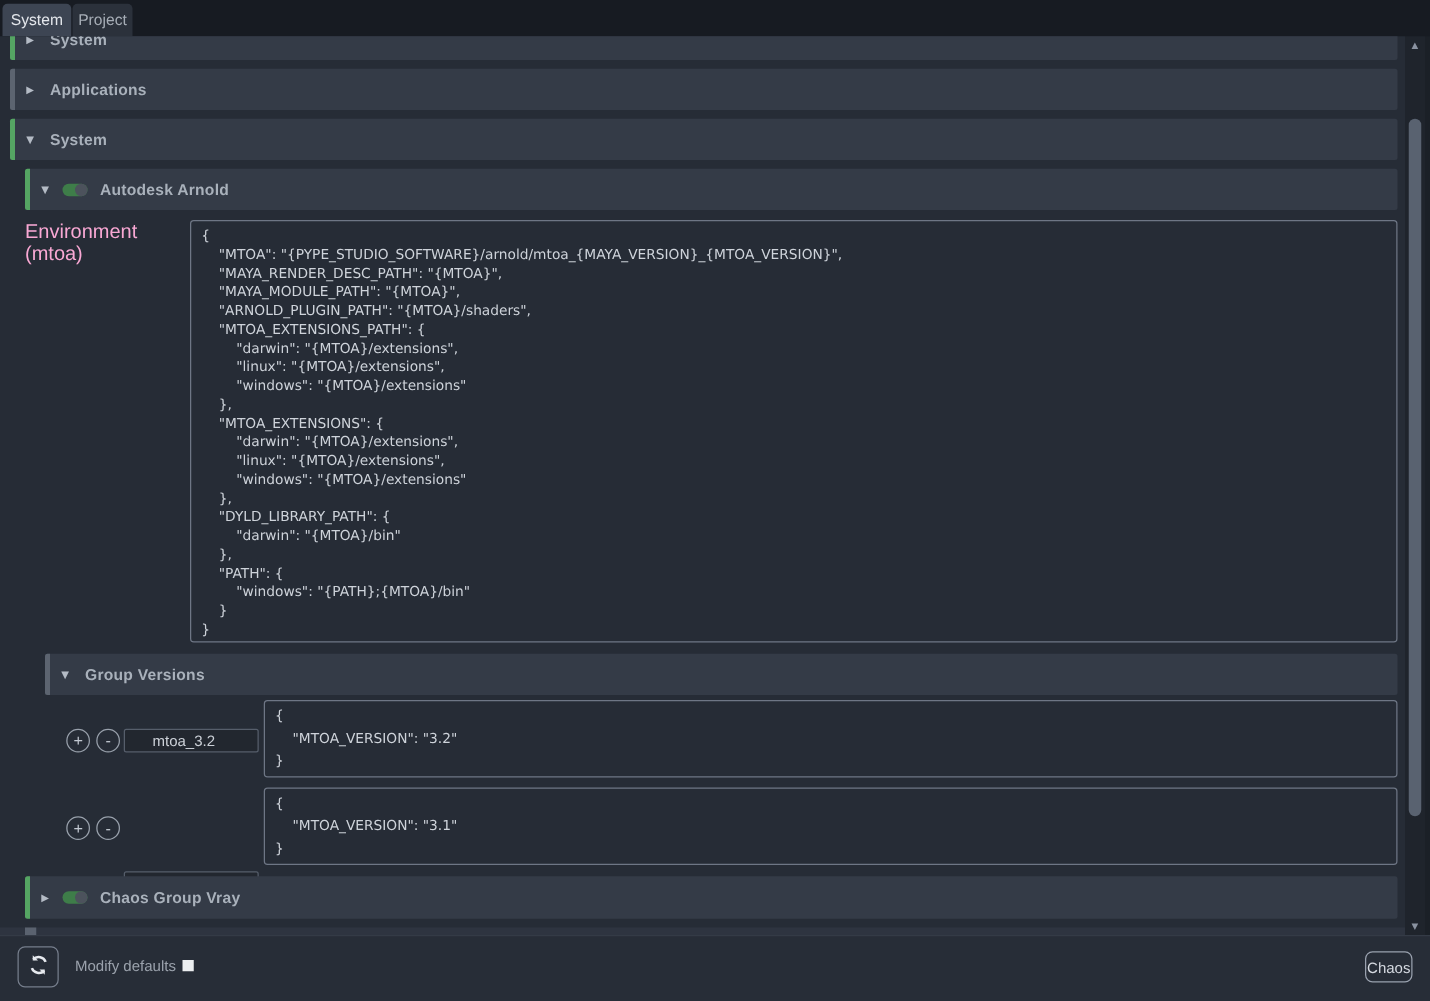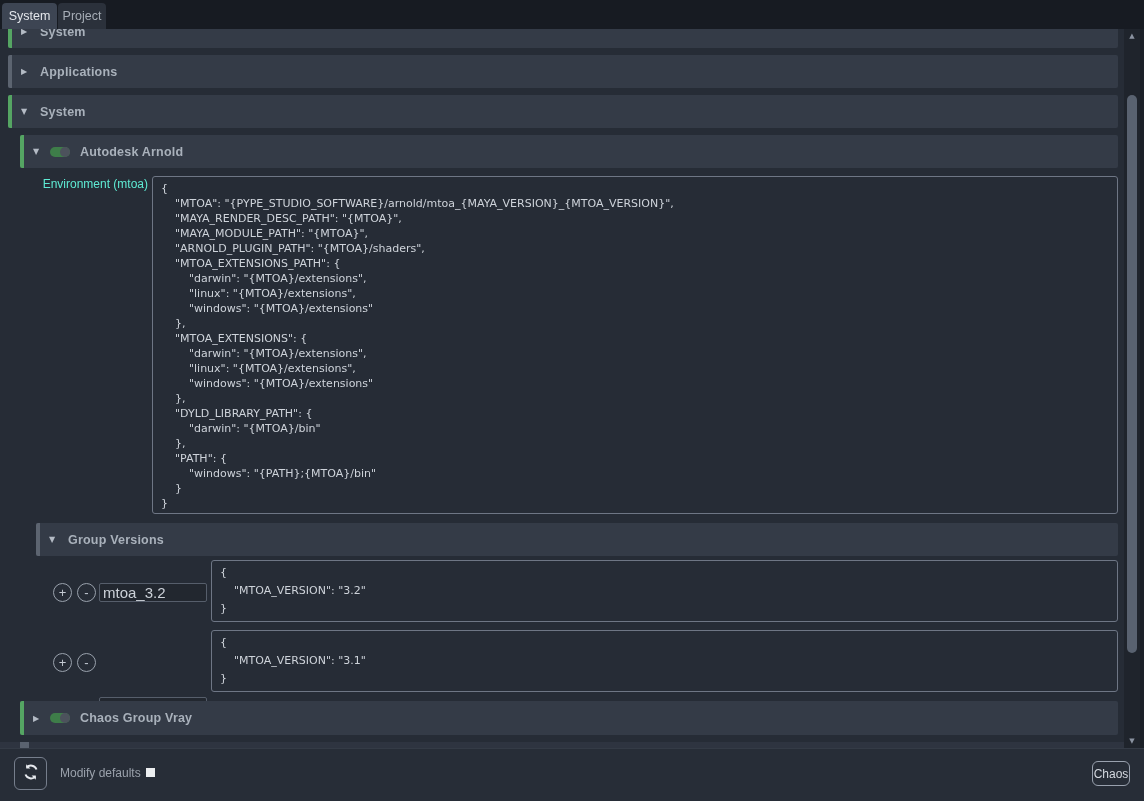--- a/index.html
+++ b/index.html
@@ -28,24 +28,24 @@
   
   .toggle { position:relative; width:20px; height:10px; border-radius:5px; background:#3e7d49; margin-left:8px; flex:0 0 auto; }
   .toggle .knob { position:absolute; right:0; top:0; width:10px; height:10px; border-radius:50%; background:#4c525c; }
 
   
   .code { position:absolute; background:#262c36; border:1px solid #6e7685; border-radius:3px;
           color:#ced3da; font-family:"DejaVu Sans",sans-serif; white-space:pre; overflow:hidden; }
   .code-lg { font-size:11px; line-height:15px; padding:4px 8px; }
   .code-sm { font-size:11px; line-height:18px; padding:3px 8px; }
 
-  .field-label { position:absolute; font-size:12px; color:#5eead4; text-align:right; }
+  .field-label { position:absolute; font-size:16px; color:#f9a8d4; }
 
   .name-input { position:absolute; background:#22272f; border:1px solid #565e6b; border-radius:2px;
-                color:#ccd1d8; font-size:15px; padding:0 3px; font-family:"Liberation Sans","DejaVu Sans",sans-serif; }
+                color:#ccd1d8; font-size:12px; padding:0 22px; font-family:"Liberation Sans","DejaVu Sans",sans-serif; }
 
   .circle-btn { position:absolute; width:19px; height:19px; border-radius:50%; border:1px solid #99a1ac;
                 background:transparent; color:#c3c9d2; font-size:13px; line-height:16px; text-align:center; cursor:default; }
 
   
   .vscroll { position:absolute; left:1124px; top:29px; width:16px; height:719px; background:#1f242c; }
   .vscroll .sbtn { position:absolute; left:0; width:16px; height:14px; color:#8a92a0; font-size:7px;
                    display:flex; align-items:center; justify-content:center; font-family:"DejaVu Sans",sans-serif; }
   .vscroll .thumb { position:absolute; left:3px; width:10px; border-radius:5px; background:#596270; }
   .edge-strip { position:absolute; left:1140px; top:29px; width:4px; height:719px; background:#1b2027; }

